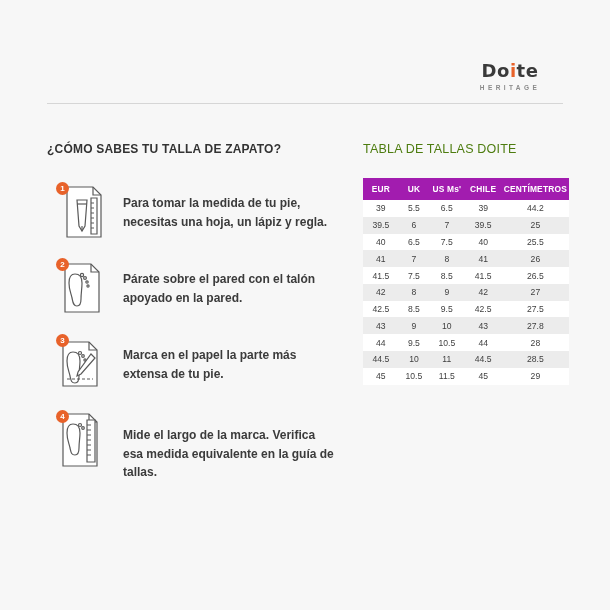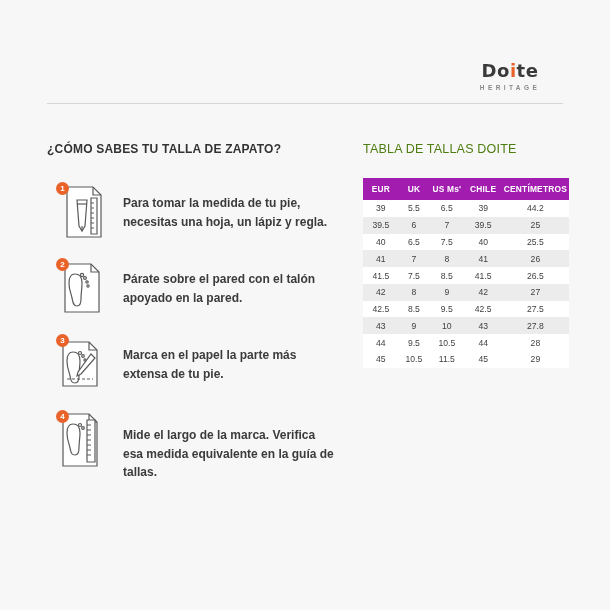--- a/index.html
+++ b/index.html
@@ -318,20 +318,27 @@
           <td>43</td>
           <td>27.8</td>
         </tr>
         <tr class="odd">
           <td>44</td>
           <td>9.5</td>
           <td>10.5</td>
           <td>44</td>
           <td>28</td>
         </tr>
+        <tr class="even">
+          <td>44.5</td>
+          <td>10</td>
+          <td>11</td>
+          <td>44.5</td>
+          <td>28.5</td>
+        </tr>
         <tr class="odd">
           <td>45</td>
           <td>10.5</td>
           <td>11.5</td>
           <td>45</td>
           <td>29</td>
         </tr>
       </tbody>
     </table>
   </div>

